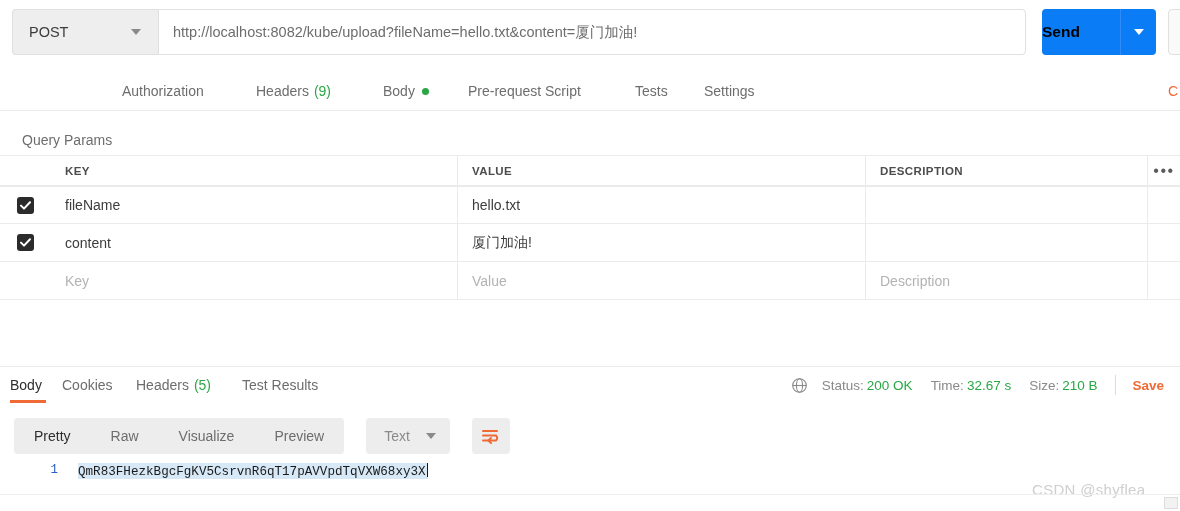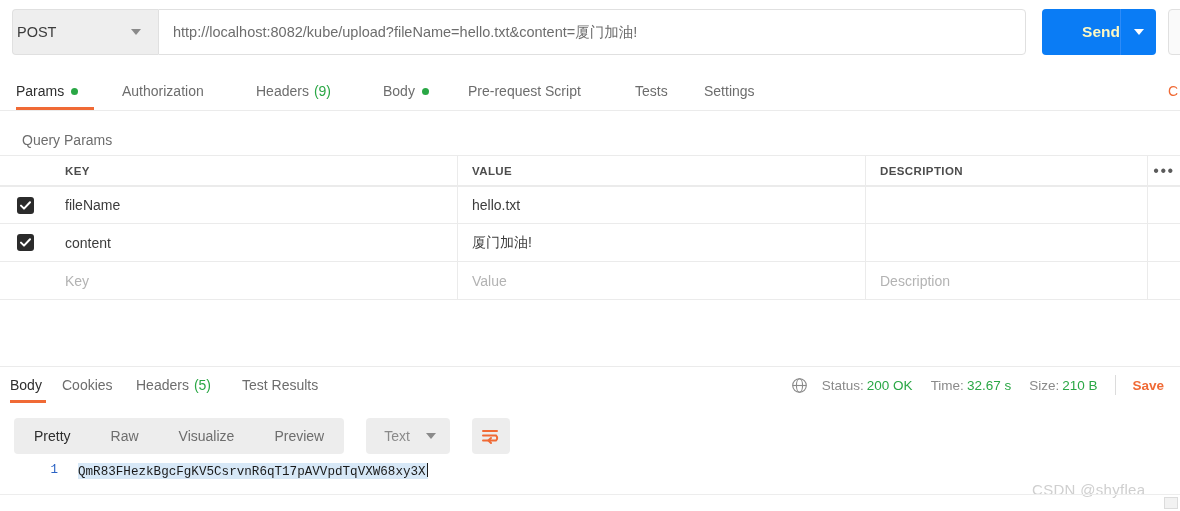--- a/index.html
+++ b/index.html
@@ -12,36 +12,36 @@
   }
   #app { position: relative; width: 1180px; height: 511px; background:#fff; }
 
   
   .urlbar { position:absolute; left:0; top:0; width:1180px; height:64px; }
   .method-box {
     position:absolute; left:12px; top:9px; width:146px; height:46px;
     background:#eeeeee; border:1px solid #e0e0e0; border-right:none;
     border-radius:4px 0 0 4px; display:flex; align-items:center;
   }
-  .method-label { font-size:14.5px; color:#3c3c3c; padding-left:4px; flex:1; }
+  .method-label { font-size:14.5px; color:#3c3c3c; padding-left:16px; flex:1; }
   .method-caret {
     width:0;height:0;border-left:5px solid transparent;border-right:5px solid transparent;
     border-top:6px solid #8a8a8a; margin-right:17px;
   }
   .url-box {
     position:absolute; left:158px; top:9px; width:868px; height:46px;
     background:#ffffff; border:1px solid #e0e0e0; border-radius:0 4px 4px 0;
     display:flex; align-items:center; overflow:hidden;
   }
   .url-text { font-size:14.5px; color:#6d6d6d; padding-left:14px; white-space:nowrap; }
   .send-btn {
     position:absolute; left:1042px; top:9px; width:78px; height:46px;
     background:#0a7cf5; border-radius:4px 0 0 4px;
-    display:flex; align-items:center; justify-content:flex-end;
-    color:#fef9c3; font-size:15.5px; font-weight:bold; cursor:pointer;
+    display:flex; align-items:center; justify-content:flex-start;
+    color:#000000; font-size:15.5px; font-weight:bold; cursor:pointer;
   }
   .send-caret-btn {
     position:absolute; left:1120px; top:9px; width:36px; height:46px;
     background:#0a7cf5; border-radius:0 4px 4px 0; border-left:1px solid #2e8bf7;
     display:flex; align-items:center; justify-content:center; cursor:pointer;
   }
   .send-caret {
     width:0;height:0;border-left:5px solid transparent;border-right:5px solid transparent;
     border-top:6px solid #ffffff;
   }
@@ -175,25 +175,20 @@
     <div class="send-btn">
       <span>Send</span>
     </div>
     <div class="send-caret-btn">
       <div class="send-caret"></div>
     </div>
     <div class="save-edge"></div>
   </div>
 
   <div class="req-tabs">
-      <div class="req-tab active" style="left: 16px; width: 78px;">
-        <span>Params</span>
-        <span class="dot-green"></span>
-        <span class="ul"></span>
-      </div>
       <div class="req-tab" style="left: 122px; width: 102px;">
         <span>Authorization</span>
       </div>
       <div class="req-tab" style="left: 256px; width: 87px;">
         <span>Headers</span>
         <span class="count-green">(9)</span>
       </div>
       <div class="req-tab" style="left: 383px; width: 55px;">
         <span>Body</span>
         <span class="dot-green"></span>

